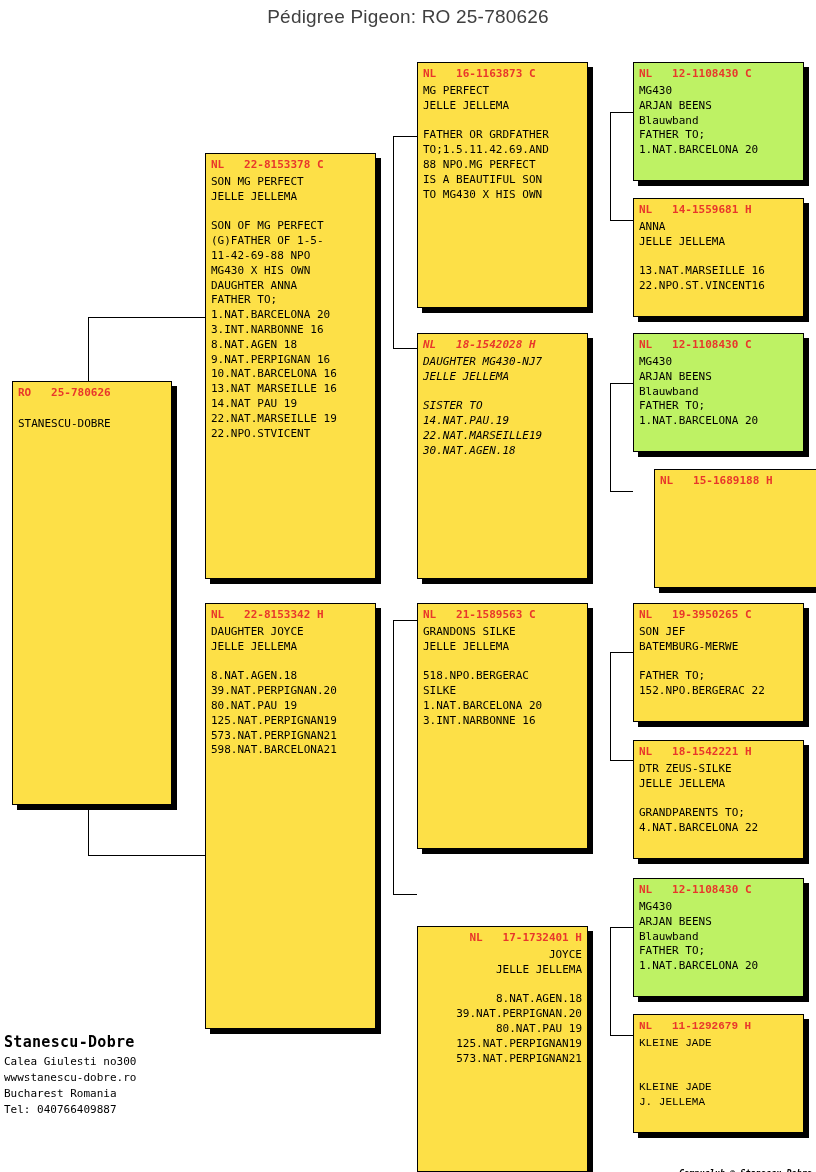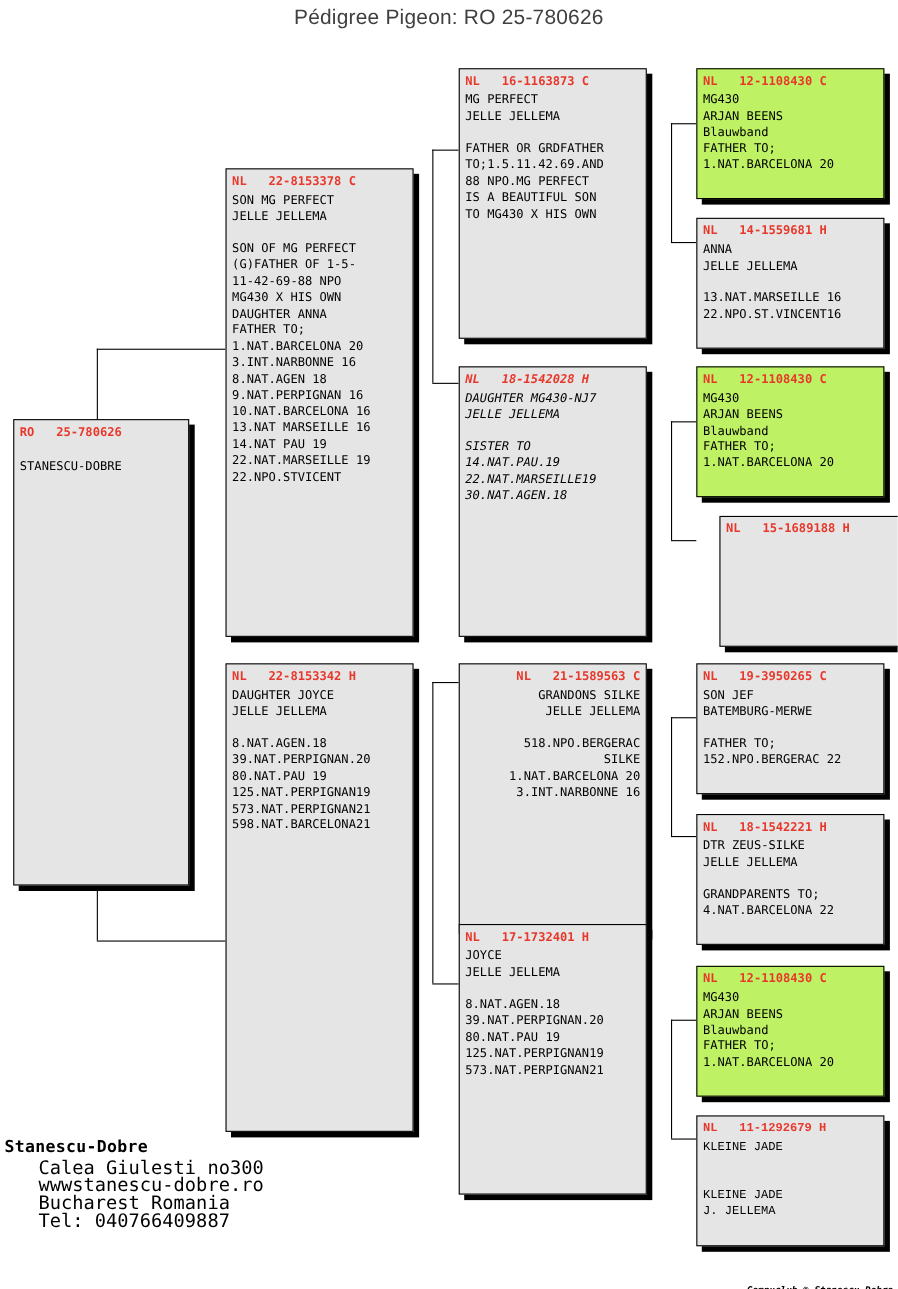--- a/index.html
+++ b/index.html
@@ -25,21 +25,21 @@
     font-size: 19px;
     color: #404040;
     letter-spacing: 0.2px;
   }
 
   
   .pbox {
     position: absolute;
     box-sizing: border-box;
     border: 1px solid #000;
-    background: #e5e5e5;
+    background: #fde047;
     box-shadow: 5px 5px 0 0 #000;
     padding: 4px 5px 3px 5px;
     overflow: hidden;
   }
   .pbox.pink { background: #bef264; }
 
   .pbox .ring {
     color: #e8372b;
     font-weight: bold;
     font-size: 11px;
@@ -73,26 +73,25 @@
   }
   #footer-name {
     font-family: "DejaVu Sans Mono", "Liberation Mono", monospace;
     font-weight: bold;
     font-size: 15px;
     color: #000;
     line-height: 20px;
     letter-spacing: 0.3px;
   }
   #footer-addr {
-    font-size: 17px;
+    font-size: 11px;
     line-height: 16px;
     color: #000;
     white-space: pre;
     margin-top: 2px;
-    margin-left: 31px;
   }
   #copyright {
     position: absolute;
     right: 4px;
     top: 1168px;
     font-size: 8.5px;
     font-weight: bold;
     font-style: italic;
     color: #000;
     letter-spacing: 0px;
@@ -188,32 +187,32 @@
   <div class="ring">NL   18-1542028 H</div>
   <div class="lines">DAUGHTER MG430-NJ7
 JELLE JELLEMA
 
 SISTER TO
 14.NAT.PAU.19
 22.NAT.MARSEILLE19
 30.NAT.AGEN.18</div>
 </div>
 
-<div class="pbox" style="left:417px; top:603px; width:171px; height:246px;text-align:right;">
+<div class="pbox" style="left:417px; top:603px; width:171px; height:246px;">
   <div class="ring">NL   21-1589563 C</div>
   <div class="lines">GRANDONS SILKE
 JELLE JELLEMA
 
 518.NPO.BERGERAC
 SILKE
 1.NAT.BARCELONA 20
 3.INT.NARBONNE 16</div>
 </div>
 
-<div class="pbox" style="left:417px; top:840px; width:171px; height:246px;">
+<div class="pbox" style="left:417px; top:926px; width:171px; height:246px;text-align:right;">
   <div class="ring">NL   17-1732401 H</div>
   <div class="lines">JOYCE
 JELLE JELLEMA
 
 8.NAT.AGEN.18
 39.NAT.PERPIGNAN.20
 80.NAT.PAU 19
 125.NAT.PERPIGNAN19
 573.NAT.PERPIGNAN21</div>
 </div>

